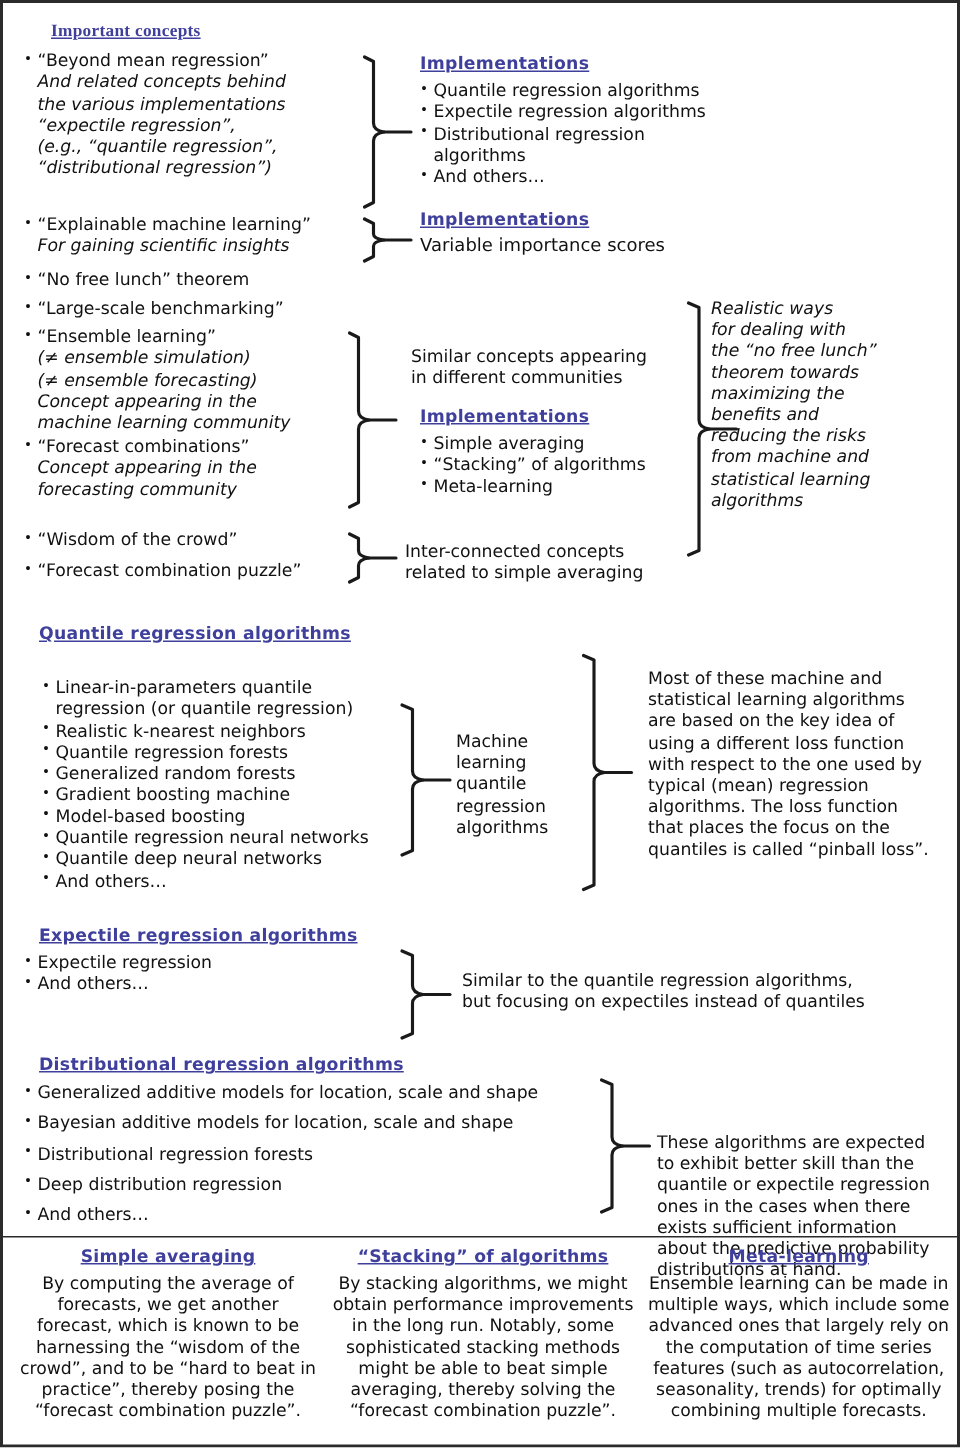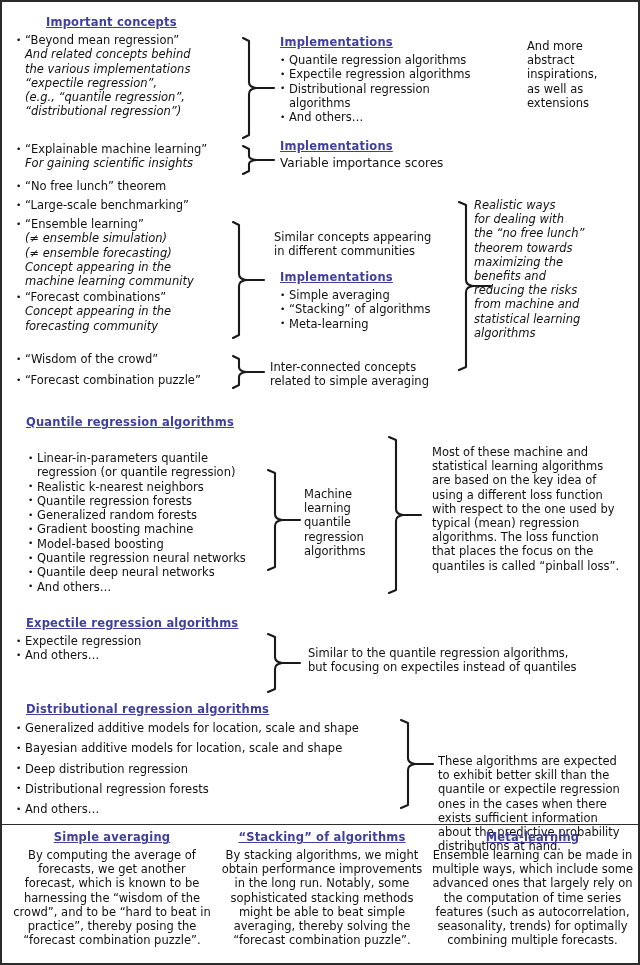--- a/index.html
+++ b/index.html
@@ -70,21 +70,21 @@
   .brace{position:absolute;}
   .brace svg{display:block;overflow:visible;}
   .brace path{fill:none;stroke:#1a1a1a;stroke-width:2.1;stroke-linecap:round;stroke-linejoin:round;}
   .brace .stub{stroke-width:2.1;}
 </style>
 </head>
 <body>
 
 <div id="page">
 
-  <div class="abs hd" style="left:44px; top:13px;">Important concepts</div>
+  <div class="abs hd" style="left:32px; top:13px;font-family:Liberation Serif, serif;">Important concepts</div>
 
   <div class="abs" style="left:14px; top:31px; width:220px;">
     <div class="li">“Beyond mean regression”</div>
     <div class="sub it">And related concepts behind</div>
     <div class="sub it">the various implementations</div>
     <div class="sub it">“expectile regression”,</div>
     <div class="sub it">(e.g., “quantile regression”,</div>
     <div class="sub it">“distributional regression”)</div>
   </div>
 
@@ -145,27 +145,20 @@
     <div class="li">Distributional regression algorithms</div>
     <div class="li">And others…</div>
   </div>
 
   <div class="abs" style="left:278px; top:137px; width:210px;">
     <div class="hd">Implementations</div>
     <div style="height:4px"></div>
     <div class="bd">Variable importance scores</div>
   </div>
 
-  <div class="abs note" style="left:525px; top:37px; width:110px;">
-    <div>And more</div>
-    <div>abstract</div>
-    <div>inspirations,</div>
-    <div>as well as</div>
-    <div>extensions</div>
-  </div>
 
   <div class="brace" style="left:224px; top:218px;">
     <svg width="40" height="120" viewBox="0 0 40 120">
       <path d="M7 2 L13 5 L13 54 Q13 59 20 60 Q13 61 13 66 L13 115 L7 118"></path>
       <path class="stub" d="M20 60 L38 60"></path>
     </svg>
   </div>
 
   <div class="abs" style="left:272px; top:228px; width:210px;">
     <div class="note">Similar concepts appearing</div>
@@ -278,22 +271,22 @@
   <div class="abs note" style="left:306px; top:644px; width:330px;">
     <div>Similar to the quantile regression algorithms,</div>
     <div>but focusing on expectiles instead of quantiles</div>
   </div>
 
   <div class="abs hd" style="left:24px; top:700px;">Distributional regression algorithms</div>
 
   <div class="abs" style="left:14px; top:719px; width:400px;">
     <div class="li" style="margin-bottom:6px;">Generalized additive models for location, scale and shape</div>
     <div class="li" style="margin-bottom:6px;">Bayesian additive models for location, scale and shape</div>
+    <div class="li" style="margin-bottom:6px;">Distributional regression forests</div>
     <div class="li" style="margin-bottom:6px;">Deep distribution regression</div>
-    <div class="li" style="margin-bottom:6px;">Distributional regression forests</div>
     <div class="li">And others…</div>
   </div>
 
   <div class="brace" style="left:394px; top:716px;">
     <svg width="40" height="92" viewBox="0 0 40 92">
       <path d="M5 2 L12 5 L12 40 Q12 45 19 46 Q12 47 12 52 L12 87 L5 90"></path>
       <path class="stub" d="M19 46 L37 46"></path>
     </svg>
   </div>
 

